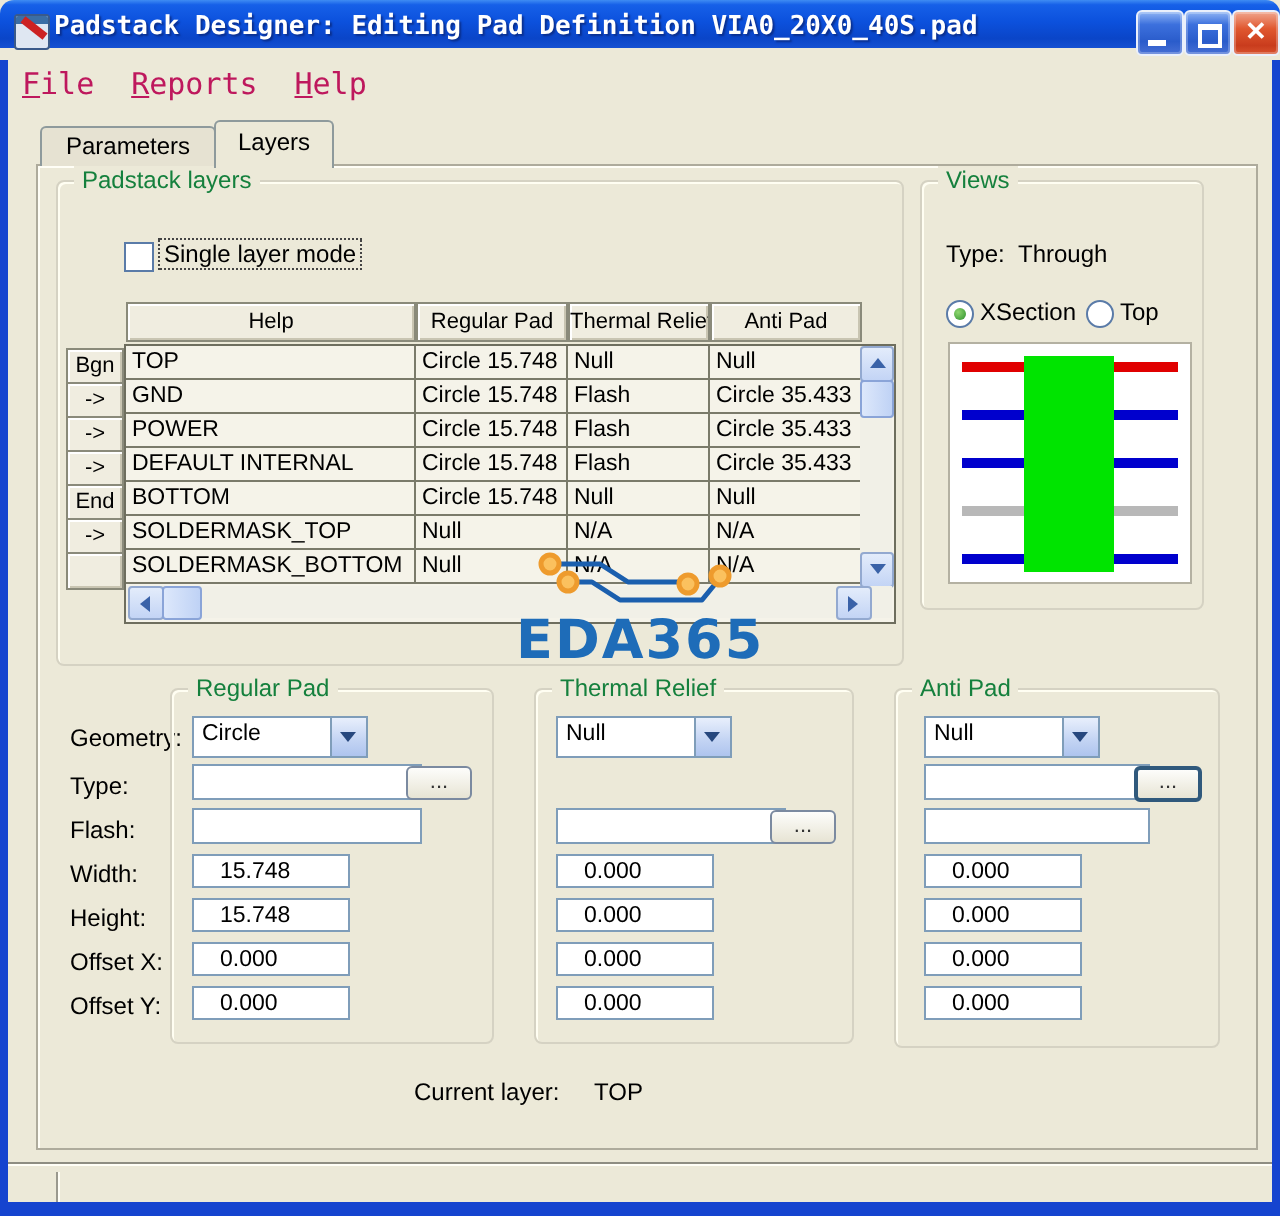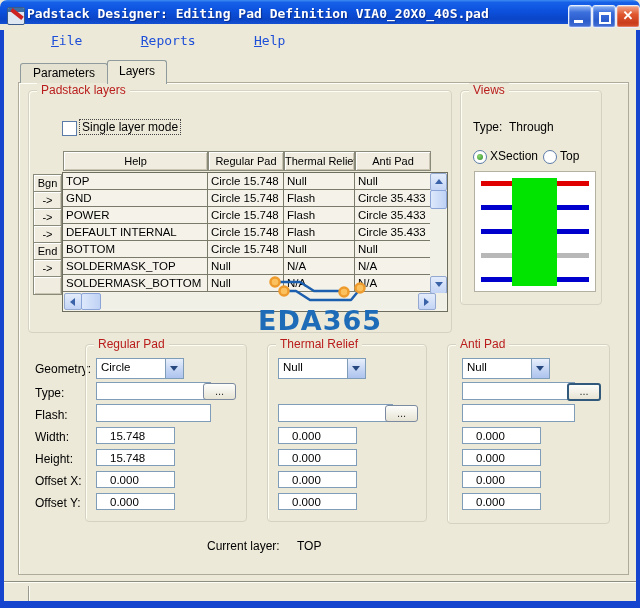--- a/index.html
+++ b/index.html
@@ -21,32 +21,32 @@
     box-shadow:inset 0 0 0 1px rgba(255,255,255,.25);}
   .btn-blue{background:linear-gradient(180deg,#8fb4f4 0%,#3c70dd 30%,#2a5ccb 70%,#466fd4 100%);}
   .btn-close{background:linear-gradient(180deg,#f0a58c 0%,#e0572f 40%,#c93c1d 80%,#d8512d 100%);}
   .min-glyph{position:absolute;left:5px;bottom:4px;width:9px;height:3px;background:#fff;}
   .max-glyph{position:absolute;left:6px;top:6px;width:8px;height:7px;border:2px solid #fff;border-top-width:3px;}
   .close-glyph{color:#fff;font-weight:bold;font-size:13px;line-height:20px;width:100%;text-align:center;}
   .border-blue{background:#1544cf;}
   
   .menubar{left:4px;top:30px;width:632px;height:21px;background:#ece9d8;}
   .menu-item{display:inline-block;padding:3px 7px 2px 7px;
-    font-family:"DejaVu Sans Mono","Liberation Mono",monospace;font-size:13px;color:#1d4ed8;margin-left:40px;}
+    font-family:"DejaVu Sans Mono","Liberation Mono",monospace;font-size:15px;color:#be185d;}
   .menu-item::first-letter{text-decoration:underline;}
   
   .tab{border:1px solid #8e9a9c;border-bottom:none;border-radius:3px 3px 0 0;background:#ece9d8;
     font-size:12px;text-align:center;color:#000;}
   .tab-inactive{background:#e6e2d2;}
   .tab-panel{left:18px;top:82px;width:609px;height:491px;border:1px solid #aeab9c;background:#ece9d8;
     box-shadow:inset 1px 1px 0 #fffef6;}
   
   .groupbox{border:1px solid #d5d2c3;border-radius:4px;box-shadow:inset 1px 1px 0 #fffef2;}
   .group-title{position:absolute;top:-8px;left:8px;background:#ece9d8;padding:0 4px;
-    font-size:12px;color:#b91c1c;white-space:nowrap;}
+    font-size:12px;color:#15803d;white-space:nowrap;}
   
   .label{font-size:12px;color:#000;white-space:nowrap;}
   .checkbox{width:13px;height:13px;background:#fff;border:1px solid #5a7ba8;}
   .radio{width:12px;height:12px;background:#fff;border:1px solid #5a7ba8;border-radius:50%;}
   .radio .dot{position:absolute;left:3px;top:3px;width:6px;height:6px;border-radius:50%;
     background:radial-gradient(circle at 35% 35%,#8fd76f,#2c8f2c);}
   .dotted{outline:1px dotted #444;}
   .field{background:#fff;border:1px solid #7f9db9;font-size:11.5px;line-height:16px;
     padding-left:13px;color:#000;overflow:hidden;white-space:nowrap;}
   .combo{background:#fff;border:1px solid #7f9db9;font-size:11.5px;}

